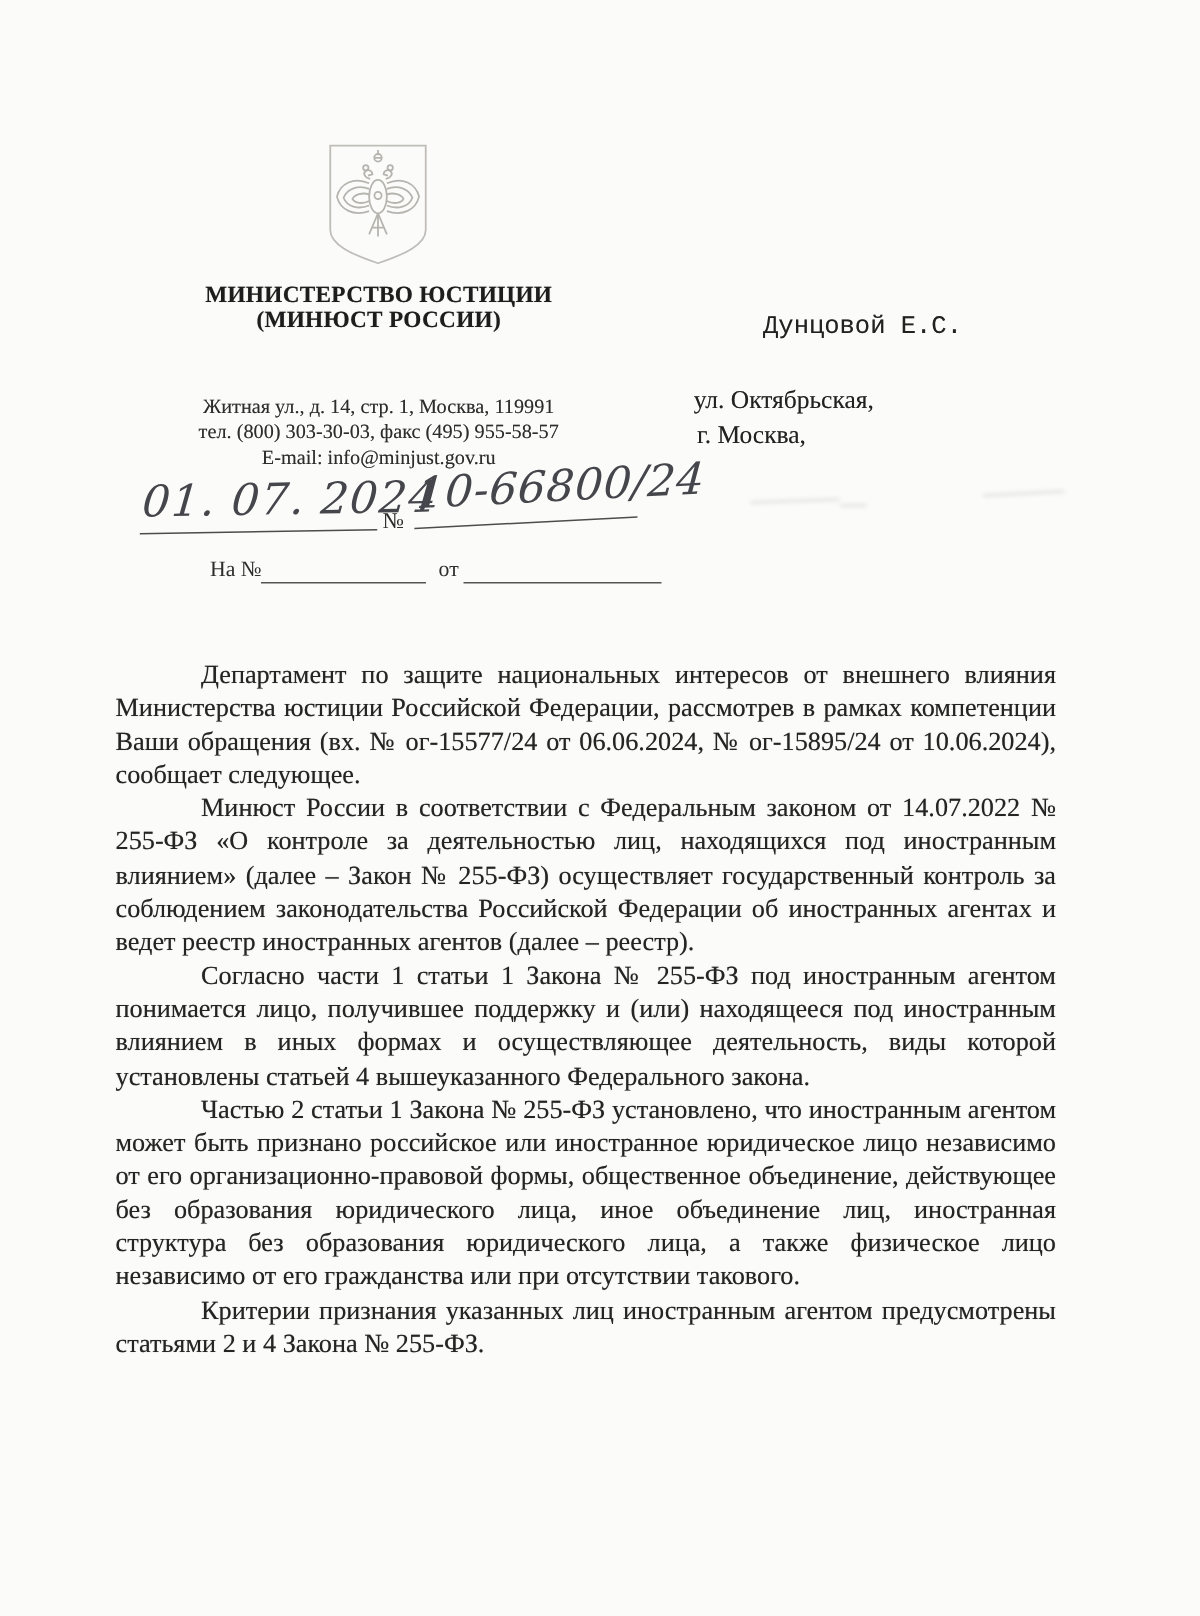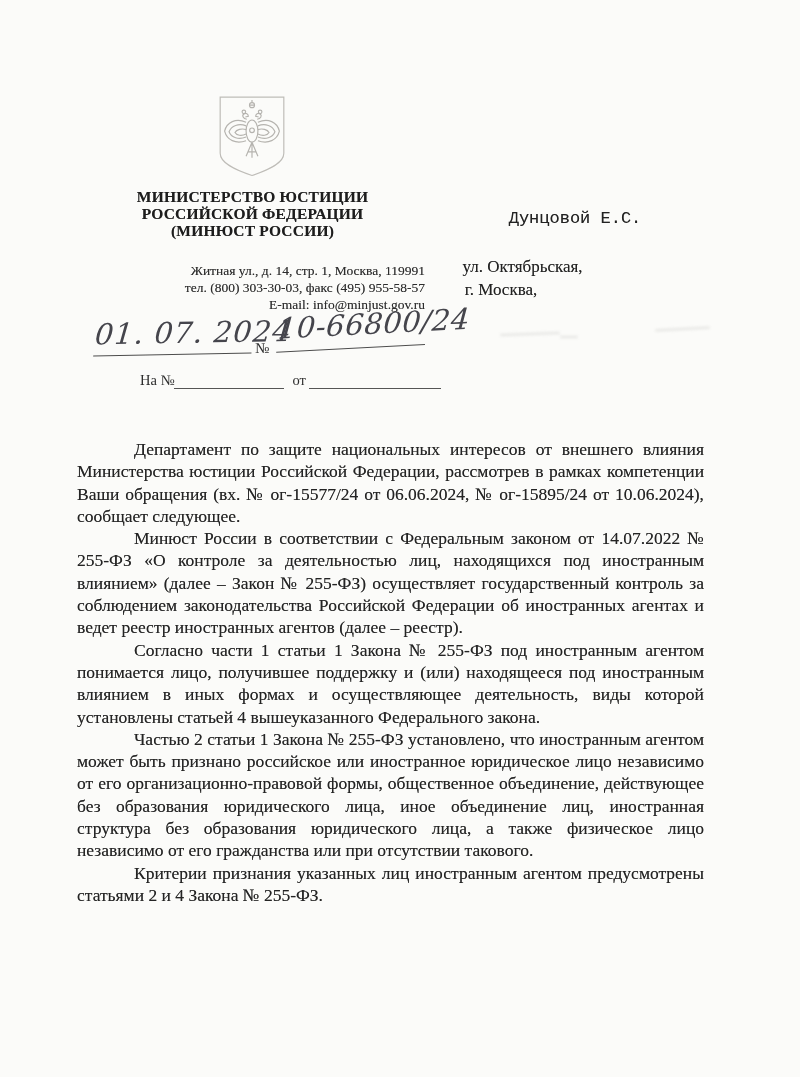--- a/index.html
+++ b/index.html
@@ -17,21 +17,21 @@
     position:absolute;left:215px;top:94px;width:74px;height:86px;
   }
   .org-name{
     position:absolute;left:90px;top:188px;width:325px;
     text-align:center;font-weight:bold;font-size:15.5px;line-height:17px;
     color:#1d1d1d;letter-spacing:.2px;
     text-shadow:0 0 .5px rgba(30,30,30,.5);
   }
   .org-address{
     position:absolute;left:80px;top:262px;width:345px;
-    text-align:right;font-size:13.5px;line-height:17px;color:#2d2d2d;
+    text-align:center;font-size:13.5px;line-height:17px;color:#2d2d2d;
     text-shadow:0 0 .4px rgba(40,40,40,.45);
   }
   
   .hw{
     font-family:"DejaVu Serif", serif;
     font-style:italic;
     color:#45454c;
   }
   .hw-date{
     position:absolute;left:95px;top:316px;width:158px;
@@ -129,21 +129,20 @@
         <path d="M58 43 C68 39 78 43 81 51 C78 59 68 62 58 58"></path>
         <path d="M58 48 C64 46 71 48 73 52 C71 56 64 57 58 54"></path>
 
         <path d="M50 65 L42 84 M50 65 L50 86 M50 65 L58 84 M44 78 H56"></path>
       </g>
     </svg>
   </div>
 
   <div class="org-name">
     <div>МИНИСТЕРСТВО ЮСТИЦИИ</div>
-    <div>РОССИЙСКОЙ ФЕДЕРАЦИИ</div>
     <div>(МИНЮСТ РОССИИ)</div>
   </div>
 
   <div class="org-address">
     <div>Житная ул., д. 14, стр. 1, Москва, 119991</div>
     <div>тел. (800) 303-30-03, факс (495) 955-58-57</div>
     <div>E-mail: info@minjust.gov.ru</div>
   </div>
 
   <div class="hw hw-date">01. 07. 2024</div>

